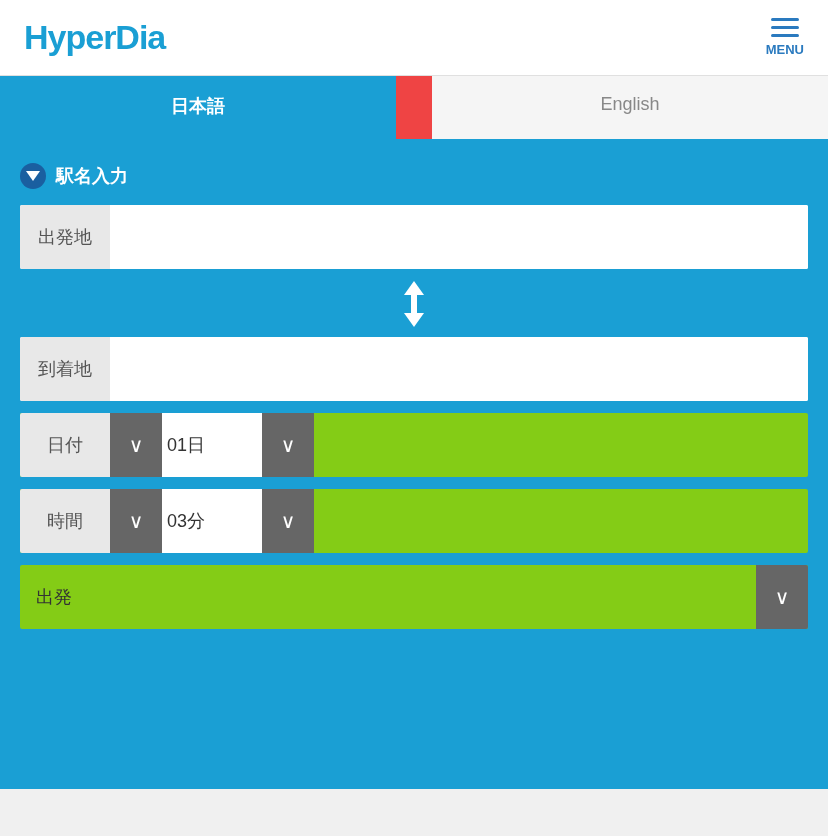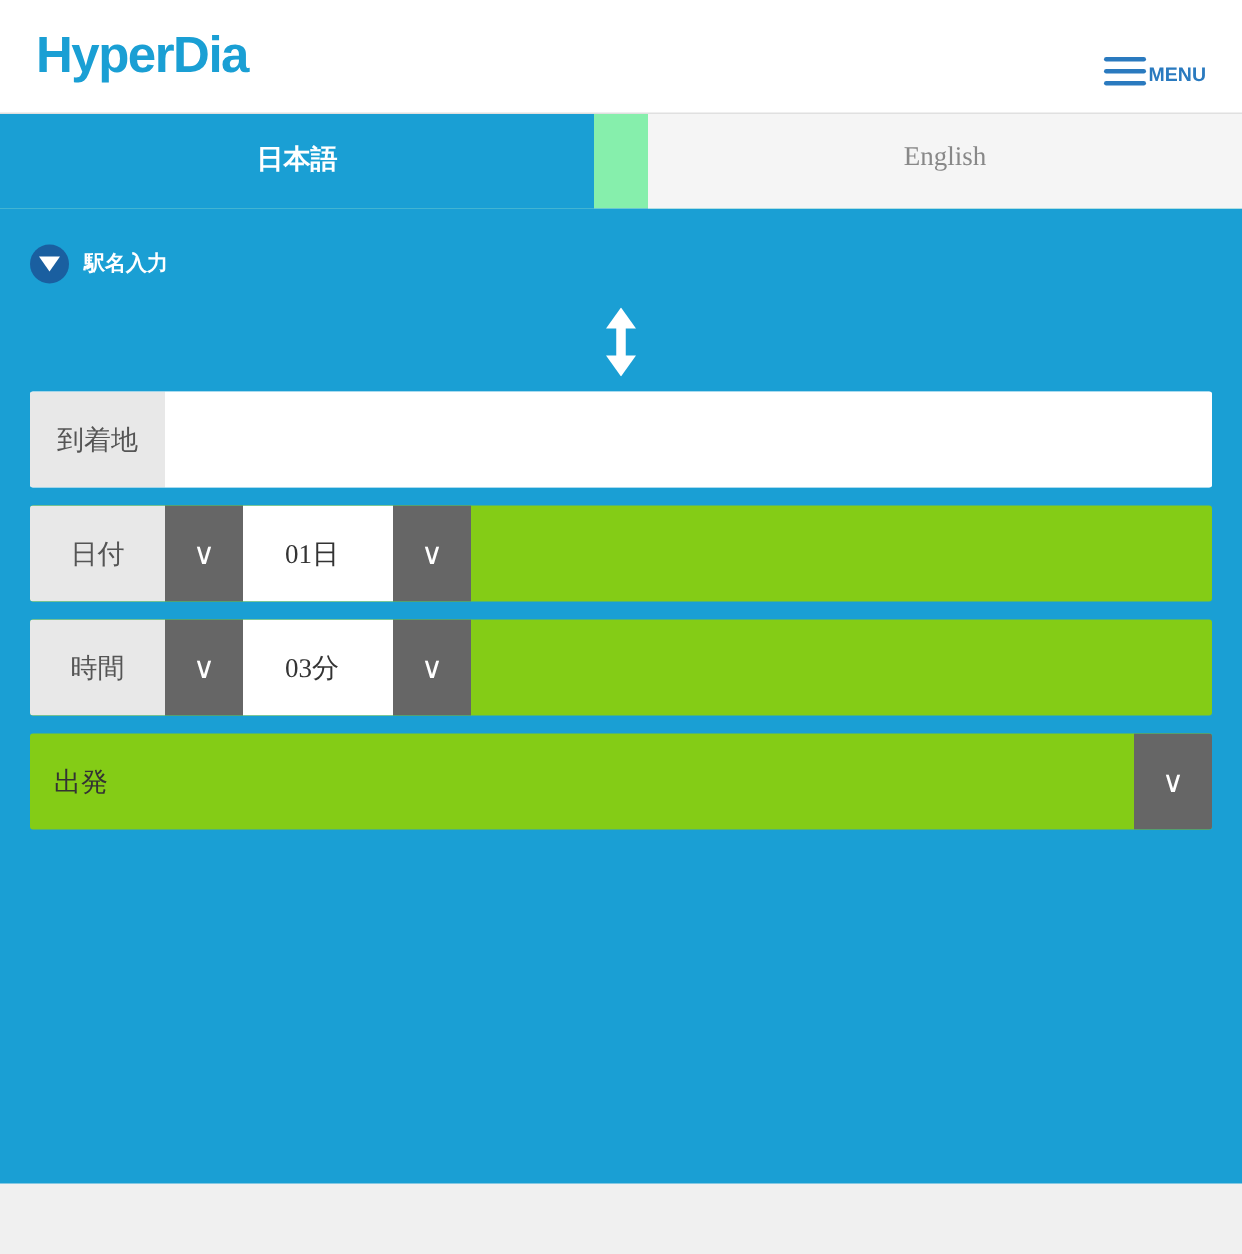--- a/index.html
+++ b/index.html
@@ -7,34 +7,34 @@
       font-family: -apple-system, BlinkMacSystemFont, "Helvetica Neue", Arial, sans-serif;
       background: #f0f0f0;
       width: 828px;
       min-height: 836px;
     }
 
     
     .header {
       background: #ffffff;
       display: flex;
-      align-items: flex-end;
+      align-items: flex-start;
       justify-content: space-between;
       padding: 18px 24px;
       border-bottom: 1px solid #e0e0e0;
     }
     .logo {
       font-size: 34px;
       font-weight: bold;
       color: #1a9fd4;
       letter-spacing: -1px;
     }
     .menu-btn {
       display: flex;
-      flex-direction: row;
+      flex-direction: column;
       align-items: center;
       cursor: pointer;
       gap: 2px;
     }
     .menu-lines {
       display: flex;
       flex-direction: column;
       gap: 5px;
     }
     .menu-line {
@@ -46,23 +46,22 @@
     .menu-label {
       font-size: 13px;
       color: #2a7abf;
       font-weight: 600;
       margin-top: 3px;
     }
 
     
     .tabs {
       display: flex;
-      background: #86efac;
+      background: #ef4444;
       border-bottom: none;
-      font-family: Liberation Serif, serif;
     }
     .tab {
       flex: 1;
       padding: 18px 10px;
       text-align: center;
       font-size: 18px;
       cursor: pointer;
       border-bottom: 3px solid transparent;
     }
     .tab.active {
@@ -86,21 +85,21 @@
     
     .section-header {
       display: flex;
       align-items: center;
       gap: 10px;
       margin-bottom: 16px;
       margin-top: 4px;
     }
     .section-title {
       color: #ffffff;
-      font-size: 14px;
+      font-size: 18px;
       font-weight: 600;
     }
     
     .arrow-circle {
       width: 26px;
       height: 26px;
       border-radius: 50%;
       background: #1a5fa0;
       display: flex;
       align-items: center;
@@ -185,25 +184,24 @@
       cursor: pointer;
       display: flex;
       align-items: center;
       justify-content: center;
       min-width: 52px;
     }
     .day-value {
       background: #ffffff;
       display: flex;
       align-items: center;
-      padding: 0 28px;
+      padding: 0 5px;
       font-size: 18px;
       color: #333333;
       min-width: 100px;
-      font-family: Liberation Serif, serif;
     }
   </style>
 </head>
 <body>
 
 <div class="header">
   <div class="logo">HyperDia</div>
   <div class="menu-btn">
     <div class="menu-lines">
       <div class="menu-line"></div>
@@ -221,20 +219,24 @@
 
 <div class="main">
 
   <div class="section-header">
     <div class="arrow-circle">
       <div class="arrow-circle-inner"></div>
     </div>
     <div class="section-title">駅名入力</div>
   </div>
 
+  <div class="form-row">
+    <div class="row-label">出発地</div>
+    <input class="row-input" type="text" value="" placeholder="" style="">
+  </div>
 
   <div class="swap-container">
     <div class="swap-btn">
       <svg width="36" height="46" viewBox="0 0 36 46">
         <polygon points="18,0 28,14 8,14" fill="white"></polygon>
         <rect x="15" y="12" width="6" height="22" fill="white"></rect>
         <polygon points="18,46 28,32 8,32" fill="white"></polygon>
         <rect x="15" y="12" width="6" height="22" fill="white"></rect>
       </svg>
     </div>

